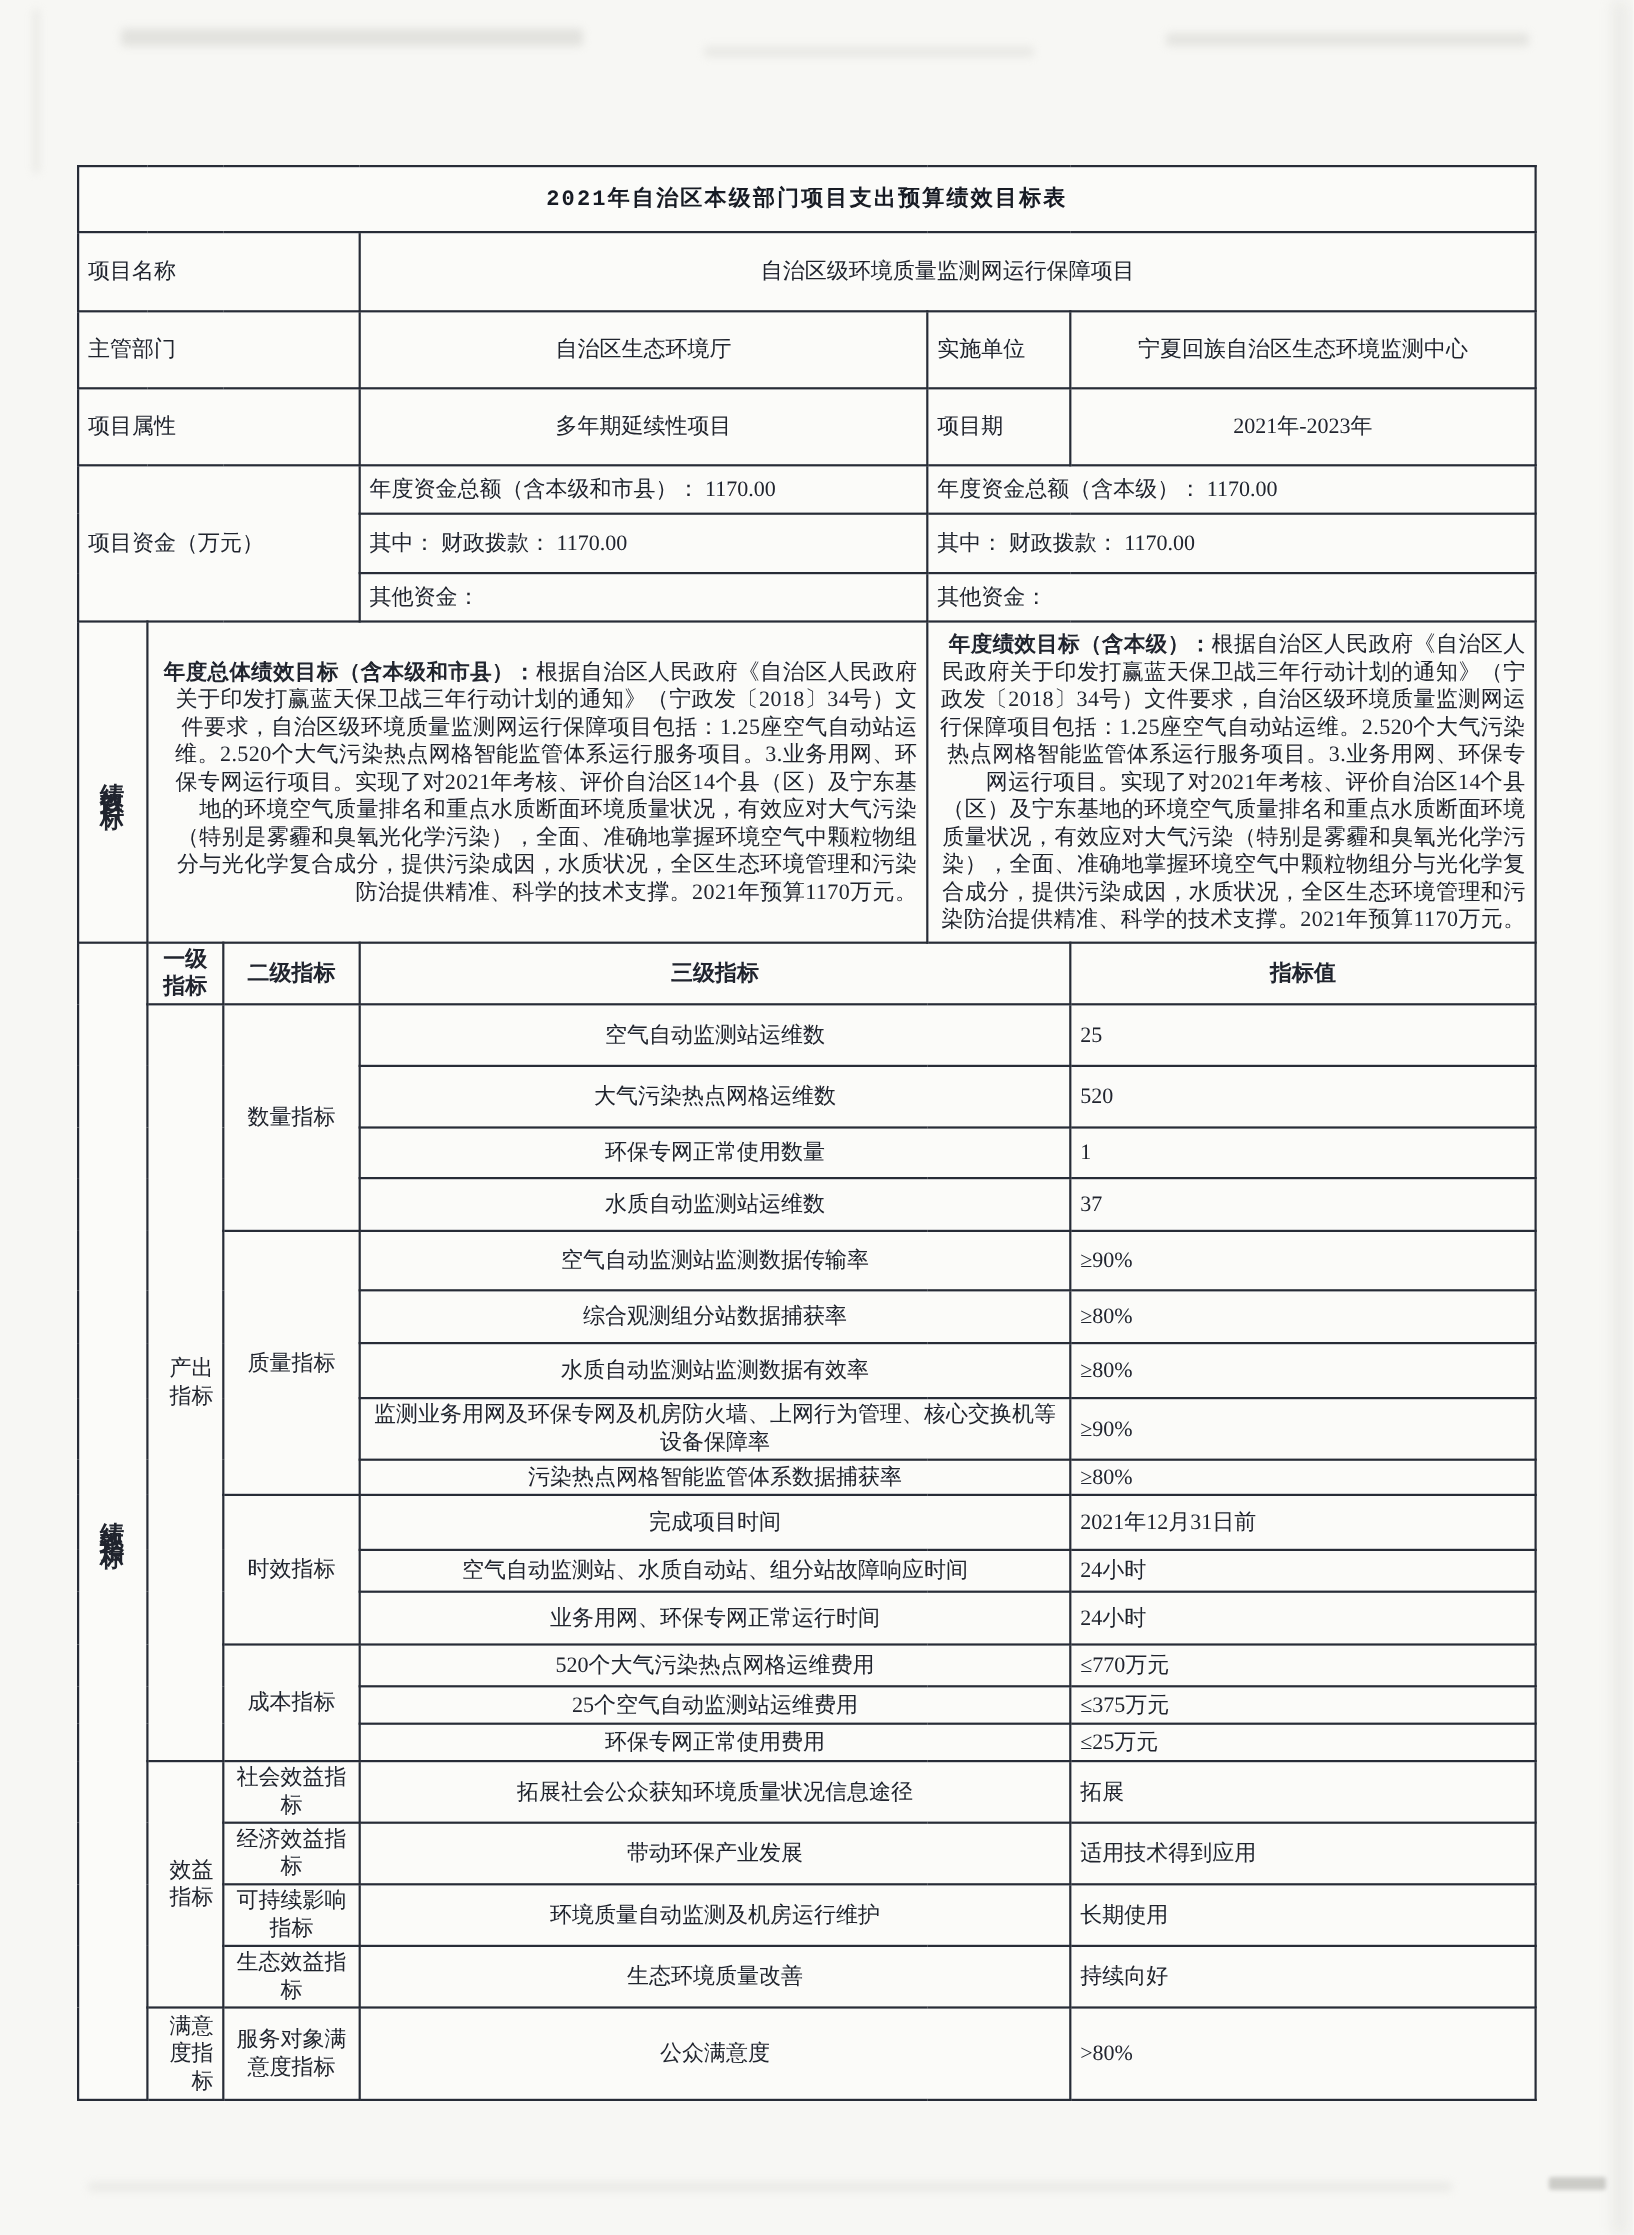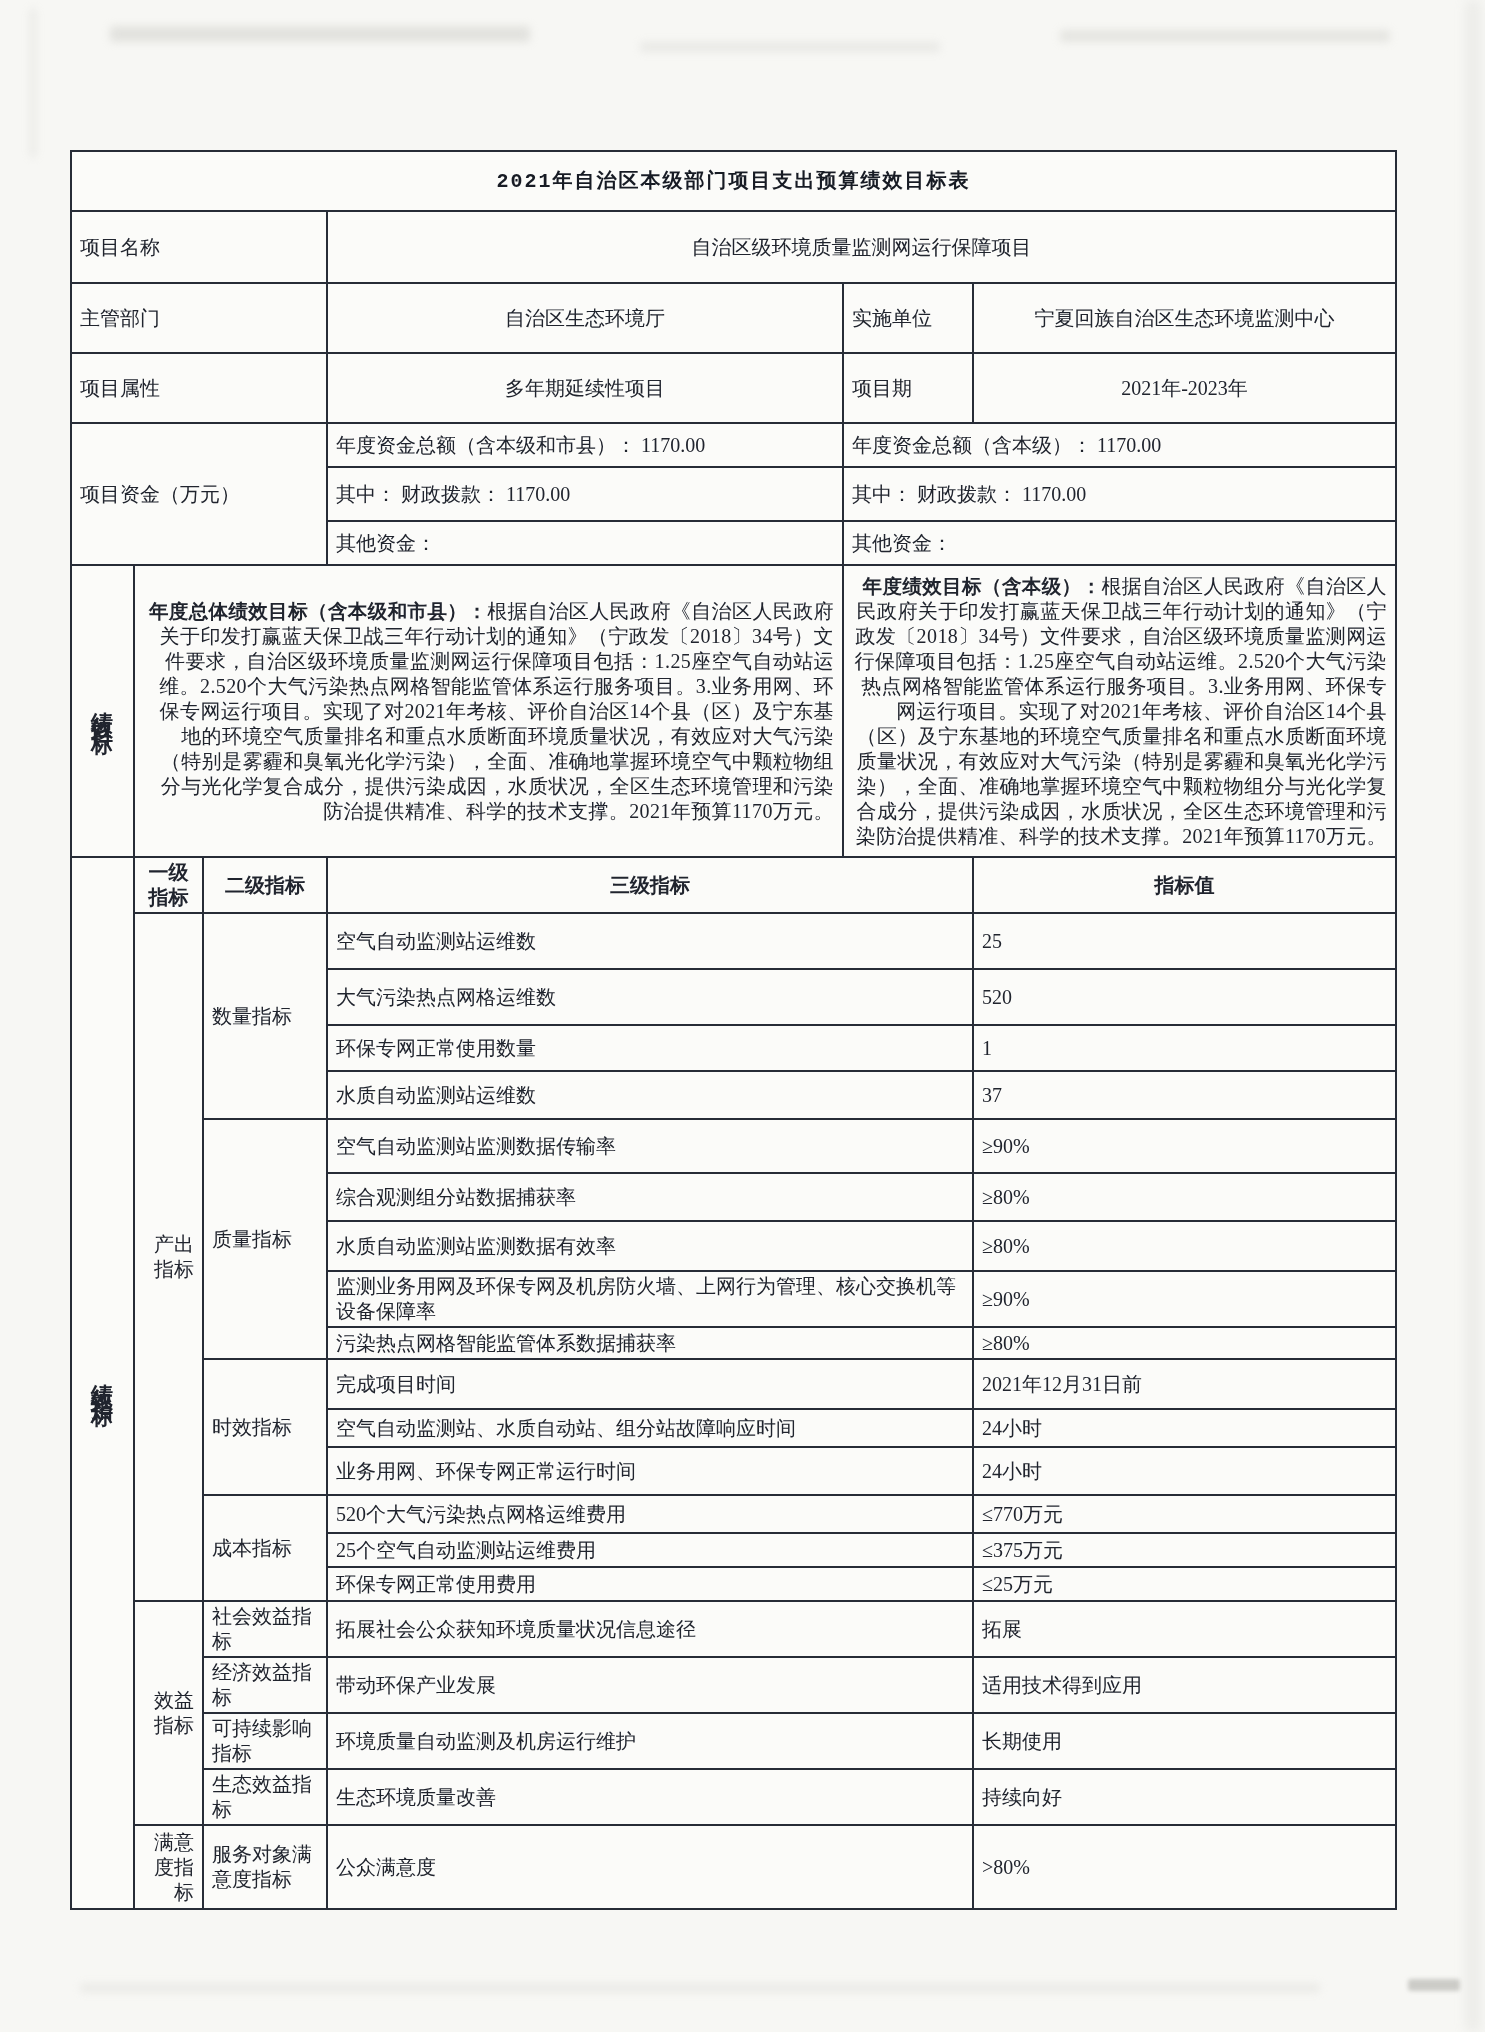--- a/index.html
+++ b/index.html
@@ -40,22 +40,22 @@
     display:inline-block;margin:0 auto;
     font-weight:bold;font-size:22px;letter-spacing:7px;
   }
   td.goal{
     vertical-align:top;text-align:right;
     font-size:19px;line-height:24px;
     padding:10px 10px 6px 10px;letter-spacing:0.4px;
   }
   td.goal b{font-size:19.5px;}
   td.lv1{text-align:right;line-height:27px;}
-  td.lv2{text-align:left;line-height:25px;}
-  td.ind-name{text-align:left;padding-left:10px;line-height:24px;}
+  td.lv2{text-align:center;line-height:25px;}
+  td.ind-name{text-align:center;padding-left:10px;line-height:24px;}
   td.ind-val{text-align:left;padding-left:8px;}
   td.hdr{font-weight:bold;text-align:center;font-size:21px;line-height:26px;}
 </style>
 </head>
 <body>
 
 <div class="sheet">
 
   <div class="artifact" style="left:110px;top:26px;width:420px;height:16px;opacity:.45;"></div>
   <div class="artifact" style="left:640px;top:42px;width:300px;height:10px;opacity:.3;"></div>

